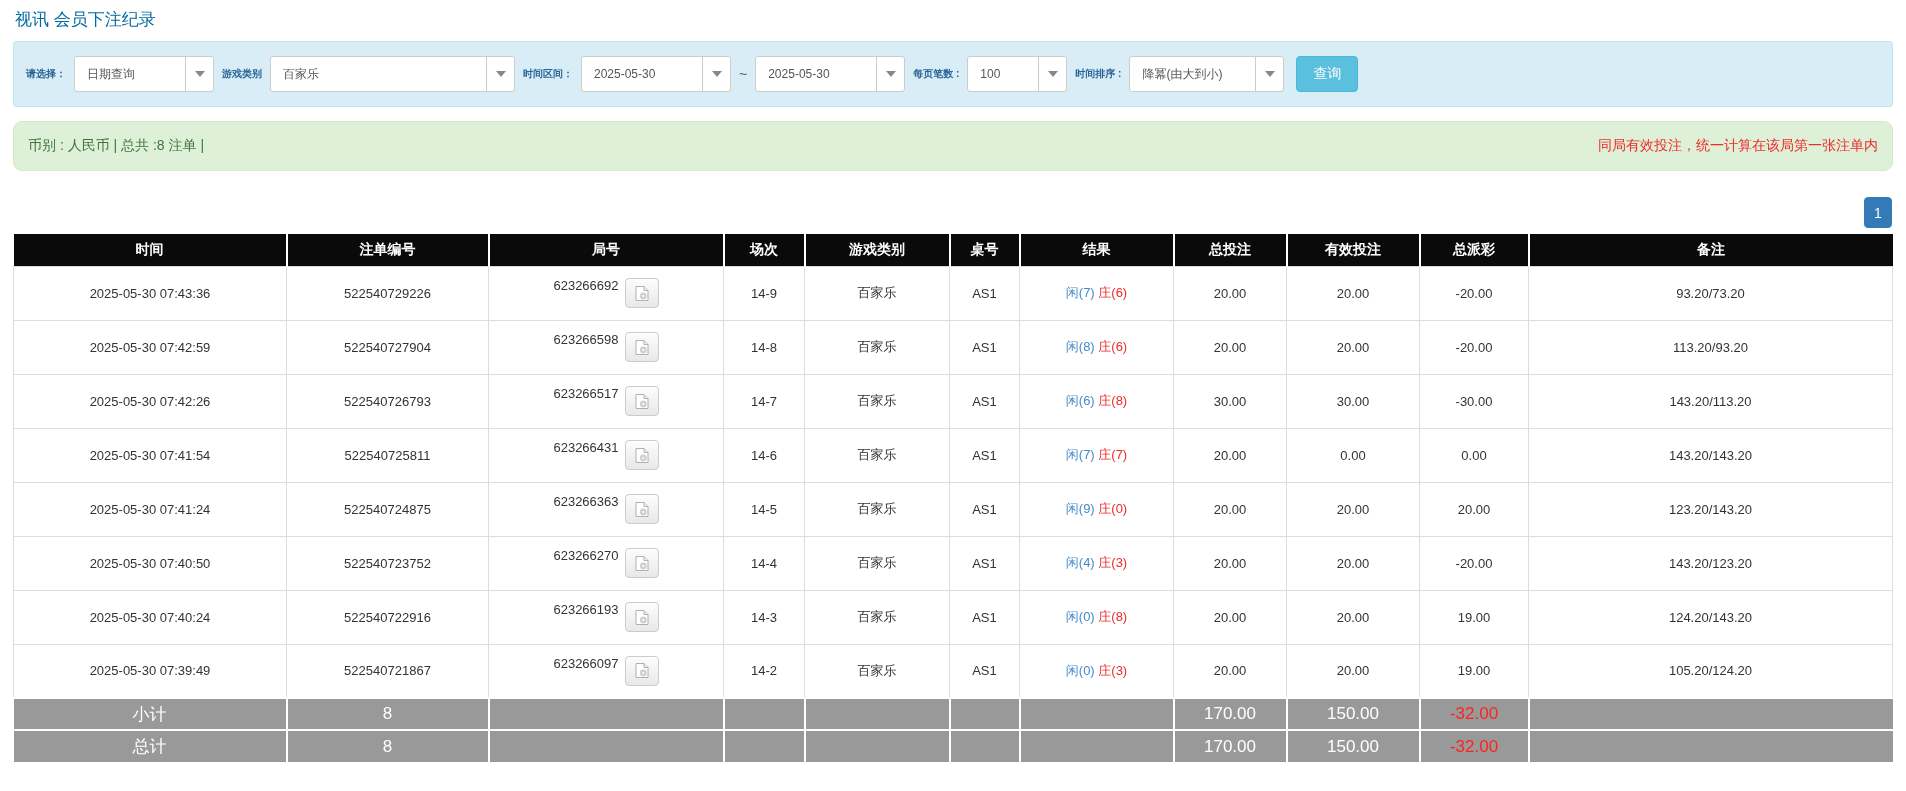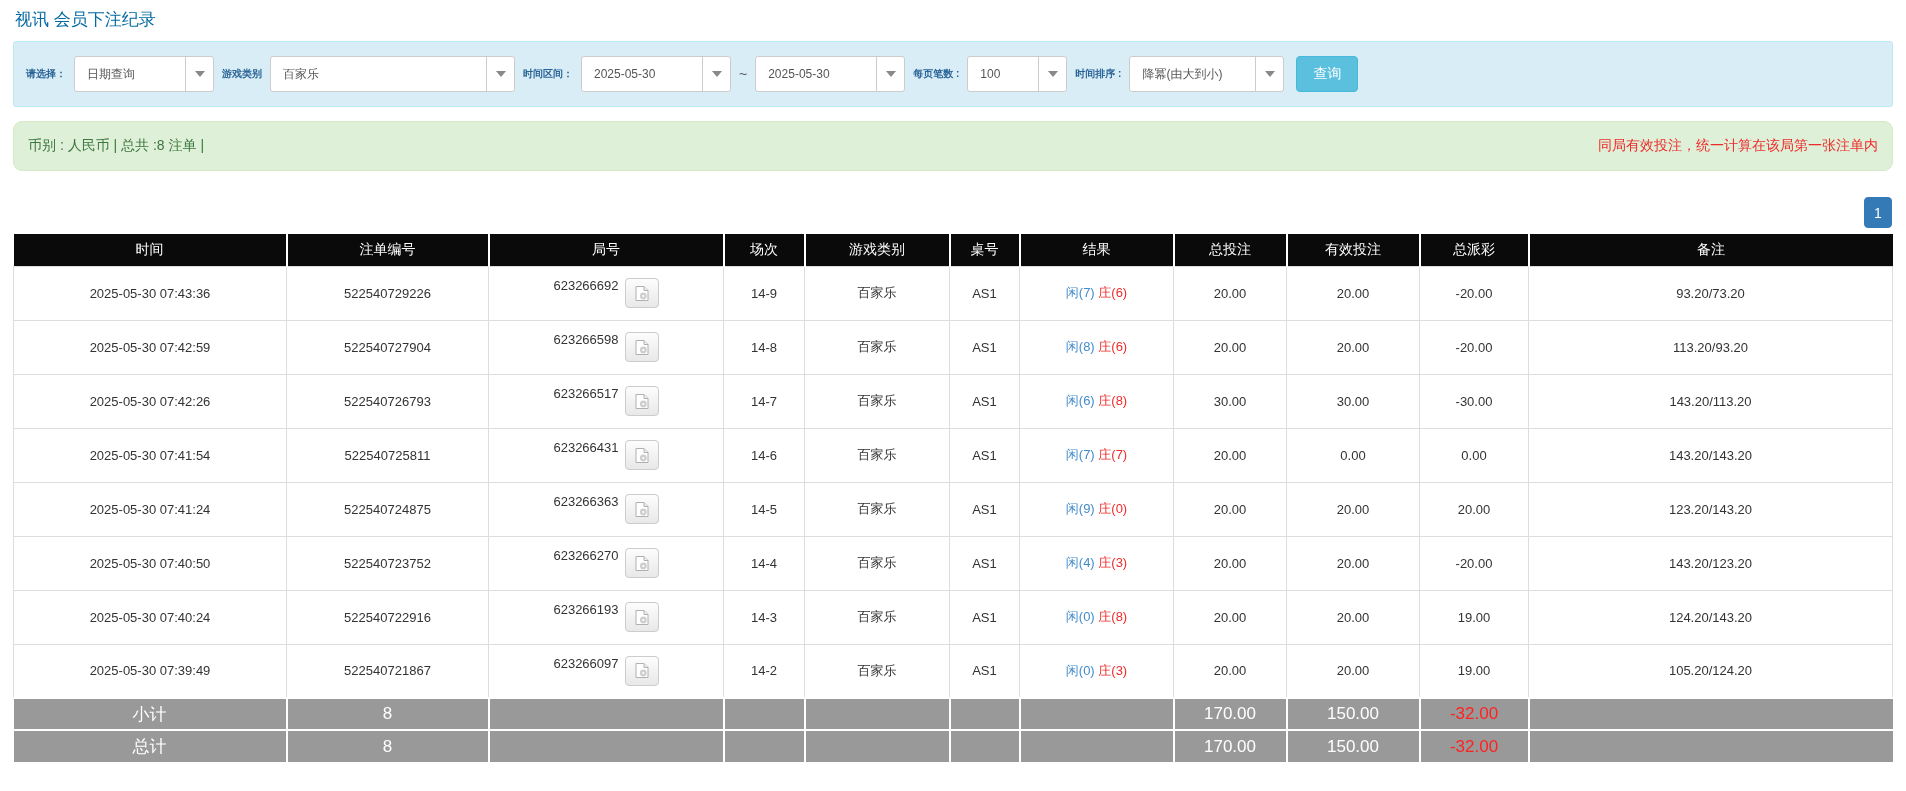--- a/index.html
+++ b/index.html
@@ -33,21 +33,21 @@
   .summary-right { color: #ee2b2b; font-size: 14px; }
 
   
   .pager-row { display: flex; justify-content: flex-end; margin: 26px 1px 6px 0; }
   .page-btn { background: #337ab7; border: 1px solid #337ab7; color: #fff; font-size: 14px;
     min-width: 28px; height: 31px; border-radius: 4px; display: flex; align-items: center;
     justify-content: center; cursor: pointer; }
 
   
   table { width: 100%; border-collapse: collapse; table-layout: fixed; }
-  thead th { background: #0a0a0a; color: #fff; font-size: 14px; font-weight: normal;
+  thead th { background: #0a0a0a; color: #fff; font-size: 14px; font-weight: bold;
     height: 32px; border-left: 2px solid #fff; border-right: 2px solid #fff; text-align: center; }
   thead th:first-child { border-left: none; } thead th:last-child { border-right: none; }
   tbody.data td { background: #fff; border: 1px solid #ddd; height: 54px; text-align: center;
     font-size: 13px; color: #333; }
   .blue { color: #428bca; }
   .red { color: #ee2b2b; }
   .result-player { color: #428bca; }
   .result-banker { color: #ee2b2b; }
   .round-cell { display: inline-flex; align-items: flex-start; gap: 6px; }
   .video-btn { display: inline-flex; align-items: center; justify-content: center;

